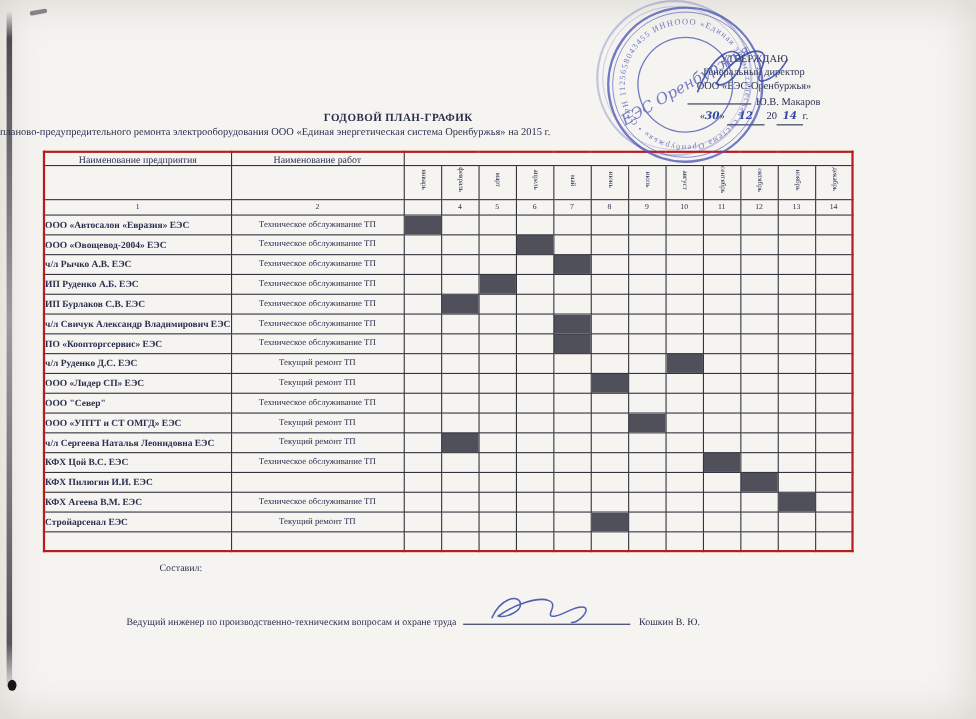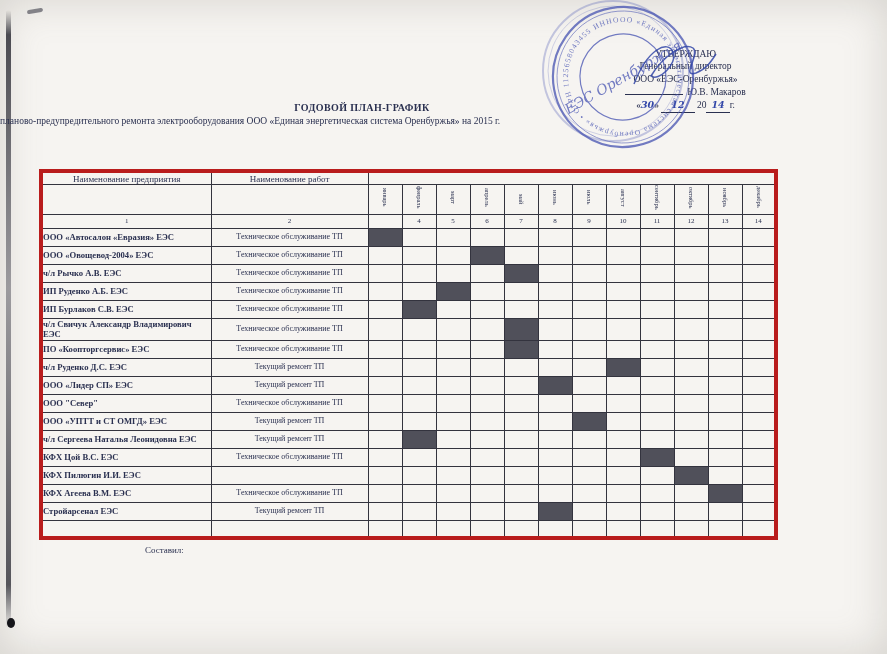--- a/index.html
+++ b/index.html
@@ -29,32 +29,32 @@
   .stamp-ghost{position:absolute;left:528px;top:-14px;z-index:2;}
   .sig1{position:absolute;left:622px;top:36px;z-index:5;}
 
   .title{position:absolute;left:0;top:102px;width:724px;text-align:center;
     font-weight:bold;font-size:10px;letter-spacing:.4px;z-index:1;}
   .subtitle{position:absolute;left:0;top:116px;width:887px;font-size:9.5px;z-index:1;}
 
   table.sched{position:absolute;left:39px;top:137px;width:735px;border-collapse:collapse;
     table-layout:fixed;z-index:2;}
   table.sched td{border:1px solid #33333e;padding:0;overflow:hidden;}
-  table.sched{border:4px solid #b91c1c;margin-top:32px;}
+  table.sched{border:2px solid #b91c1c;}
   .hr1 td{height:11px;font-size:9px;text-align:center;font-weight:normal;}
   .hr2 td{height:26px;text-align:center;vertical-align:middle;}
   .vert{writing-mode:vertical-rl;font-size:6.5px;line-height:1;display:inline-block;color:#2a3050;}
   .hr3 td{height:13px;font-size:7px;text-align:center;color:#2a3050;}
   tbody tr{height:18px;}
   td.c-company{font-weight:bold;font-size:8.6px;text-align:left;padding:0 4px 0 2px;line-height:10.5px;}
   td.c-work{font-size:8px;text-align:center;line-height:9.5px;}
   td.mcell{background:transparent;}
   td.filled{background:#50505a;}
 
-  .footer1{position:absolute;left:145px;top:545px;font-size:9px;}
+  .footer1{position:absolute;left:145px;top:511px;font-size:9px;}
   .footer2{position:absolute;left:115px;top:558px;font-size:9px;white-space:nowrap;}
   .blankline{display:inline-block;width:152px;border-bottom:1px solid #2a3050;height:9px;
     margin:0 8px 0 6px;position:relative;}
   .sig2{position:absolute;left:18px;top:-22px;}
 </style>
 </head>
 <body>
 
 <div class="scan">
 
@@ -418,14 +418,19 @@
           <td class="mcell"></td>
           <td class="mcell"></td>
           <td class="mcell"></td>
           <td class="mcell"></td>
           <td class="mcell"></td>
         </tr>
       </tbody>
   </table>
 
   <div class="footer1">Составил:</div>
+  <div class="footer2">
+    <span>Ведущий инженер по производственно-техническим вопросам и охране труда</span><span class="blankline"><svg class="sig2" width="110" height="34" viewBox="0 0 110 34">
+          <path d="M8,26 C 16,8 32,4 34,12 C 36,20 20,26 14,24 C 28,14 50,6 60,10 C 70,14 54,26 66,24 C 76,22 84,14 92,16 C 98,18 88,30 80,30" fill="none" stroke="#3347a8" stroke-width="1.4" opacity="0.85"></path>
+        </svg></span><span>Кошкин В. Ю.</span>
+  </div>
 
 </div>
 
 </body></html>

